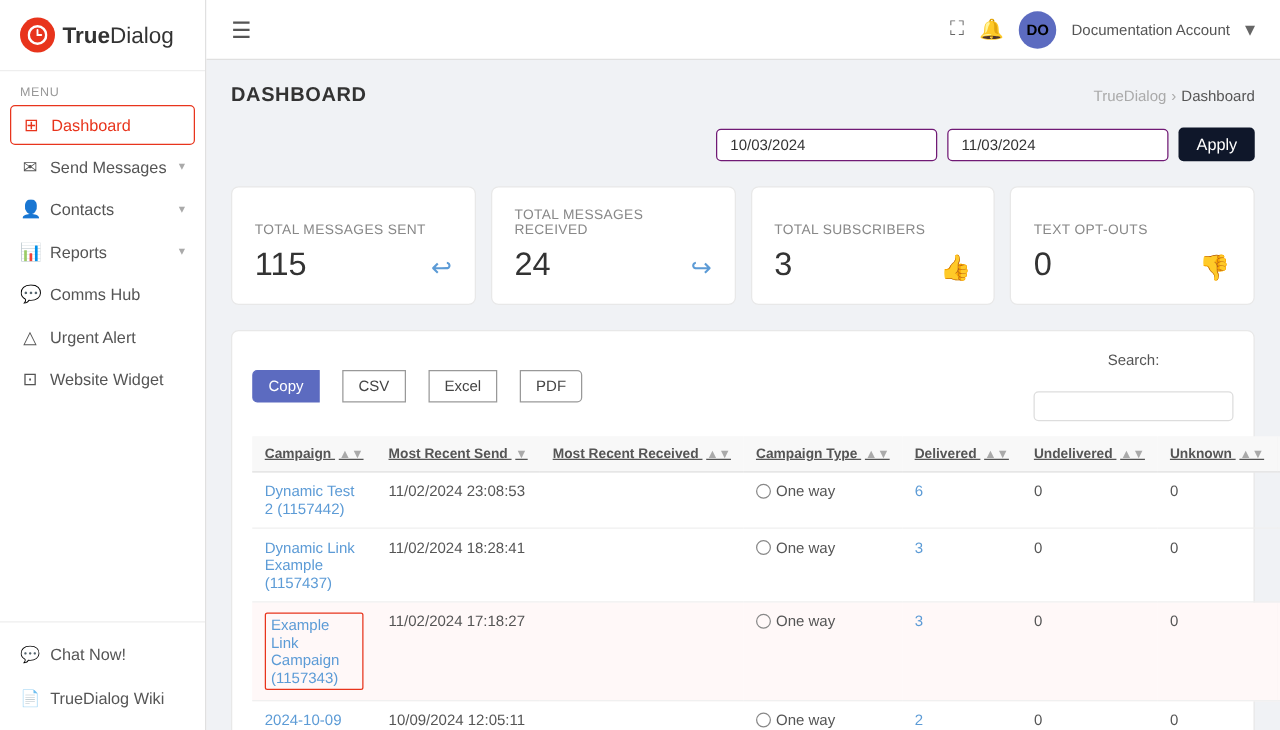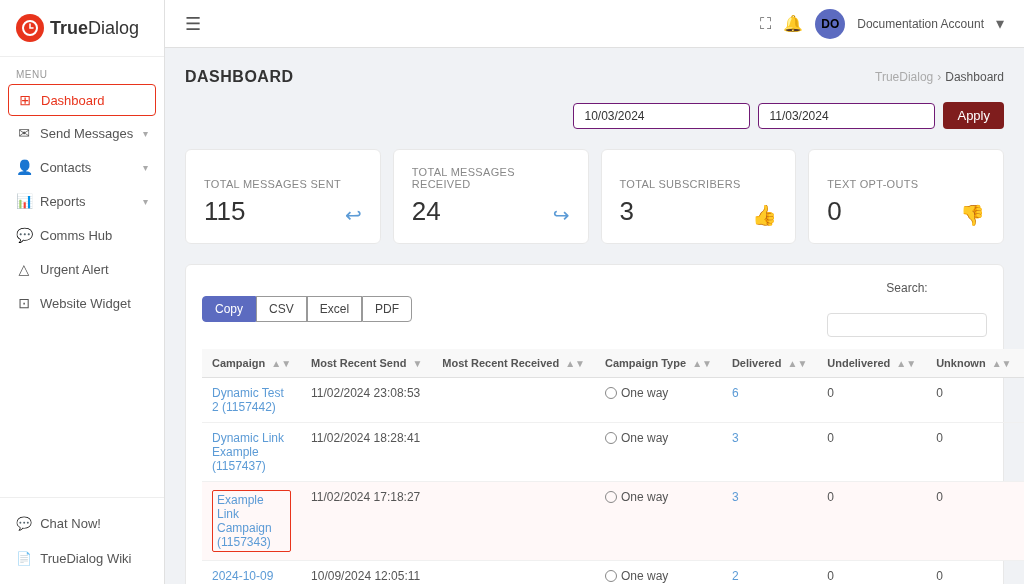--- a/index.html
+++ b/index.html
@@ -31,47 +31,47 @@
 
     .content { flex: 1; overflow-y: auto; padding: 20px; }
     .page-header { display: flex; justify-content: space-between; align-items: center; margin-bottom: 16px; }
     .page-title { font-size: 16px; font-weight: 600; color: #333; letter-spacing: 0.5px; }
     .breadcrumb { font-size: 12px; color: #aaa; display: flex; align-items: center; gap: 4px; }
     .breadcrumb-active { color: #555; }
 
     
     .date-filter { display: flex; align-items: center; gap: 8px; margin-bottom: 20px; justify-content: flex-end; }
     .date-input { border: 1px solid #701a75; border-radius: 4px; padding: 5px 10px; font-size: 12px; color: #333; background: #fff; }
-    .apply-btn { background: #7f1d1d; color: white; border: none; border-radius: 4px; padding: 6px 14px; font-size: 13px; cursor: pointer; }
+    .apply-btn { background: #0f172a; color: white; border: none; border-radius: 4px; padding: 6px 14px; font-size: 13px; cursor: pointer; }
 
     
     .stat-cards { display: grid; grid-template-columns: repeat(4, 1fr); gap: 12px; margin-bottom: 20px; }
     .stat-card { background: #fff; border: 1px solid #e8e8e8; border-radius: 6px; padding: 16px 18px; display: flex; justify-content: space-between; align-items: flex-end; }
     .stat-label { font-size: 11px; color: #888; text-transform: uppercase; letter-spacing: 0.3px; margin-bottom: 6px; }
     .stat-value { font-size: 26px; font-weight: 400; color: #333; }
     .stat-icon { font-size: 20px; }
     .icon-blue { color: #5c9bd6; }
     .icon-orange { color: #f5a623; }
     .icon-red { color: #e8341c; }
 
     
     .campaign-section { background: #fff; border: 1px solid #e8e8e8; border-radius: 6px; padding: 16px; }
     .section-title { font-size: 14px; font-weight: 600; color: #333; margin-bottom: 12px; }
     .table-toolbar { display: flex; align-items: center; justify-content: space-between; margin-bottom: 12px; }
-    .table-buttons { display: flex; gap: 0; }
+    .table-buttons { display: flex; gap: 18px; }
     .table-btn { border: 1px solid #999; background: #fff; padding: 5px 12px; font-size: 12px; cursor: pointer; color: #444; }
     .table-btn:first-child { border-radius: 4px 0 0 4px; }
     .table-btn:last-child { border-radius: 0 4px 4px 0; }
     .table-btn.active { background: #5c6bc0; color: white; border-color: #5c6bc0; }
     .table-search { display: flex; align-items: center; gap: 18px; font-size: 12px; color: #555; flex-direction: column; }
     .search-input { border: 1px solid #ddd; border-radius: 4px; padding: 4px 8px; font-size: 12px; width: 160px; }
 
     
     table { width: 100%; border-collapse: collapse; font-size: 12px; }
-    thead th { background: #f8f8f8; color: #555; font-weight: 600; padding: 8px 10px; text-align: left; border-bottom: 1px solid #e0e0e0; white-space: nowrap; font-size: 11px; }
+    thead th { background: #f8f8f8; color: #555; font-weight: 600; padding: 8px 10px; text-align: left; border-bottom: 1px solid #e0e0e0; white-space: nowrap; font-size: 11px; text-decoration: underline; }
     thead th .sort-icon { color: #aaa; margin-left: 3px; font-size: 10px; }
     tbody tr { border-bottom: 1px solid #f0f0f0; }
     tbody tr.highlighted { background: #fff8f8; }
     tbody td { padding: 8px 10px; vertical-align: top; color: #555; }
     .campaign-link { color: #5c9bd6; cursor: pointer; }
     .red-border { border: 1.5px solid #e8341c; display: inline-block; padding: 2px 4px; border-radius: 2px; }
     .num-link { color: #5c9bd6; cursor: pointer; }
     .one-way-badge { display: flex; align-items: center; gap: 4px; color: #555; }
     .circle-icon { width: 12px; height: 12px; border: 1.5px solid #888; border-radius: 50%; display: inline-block; }
   </style>

